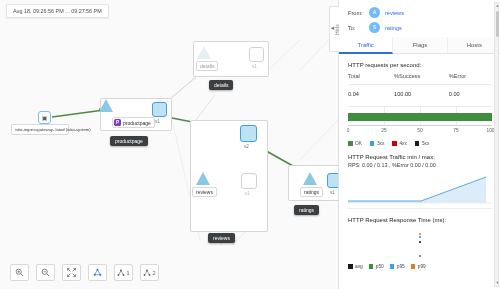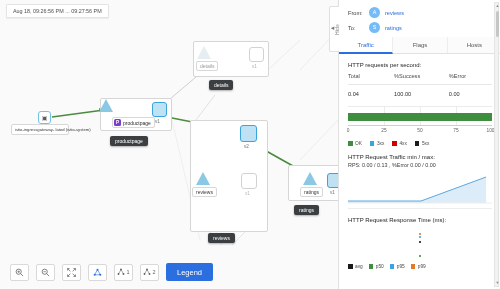--- a/index.html
+++ b/index.html
@@ -384,21 +384,20 @@
       <div class="tbtn">
         <svg width="8" height="8" viewBox="0 0 16 16">
           <circle cx="8" cy="3" r="1.8" fill="currentColor"></circle>
           <circle cx="3" cy="12" r="1.8" fill="currentColor"></circle>
           <circle cx="13" cy="12" r="1.8" fill="currentColor"></circle>
           <line x1="8" y1="3" x2="3" y2="12" stroke="currentColor" stroke-width="1.1"></line>
           <line x1="8" y1="3" x2="13" y2="12" stroke="currentColor" stroke-width="1.1"></line>
         </svg>
         <span class="lnum">2</span>
       </div>
-      <button class="legend-btn">Legend</button>
     </div>
   </div>
 
   <div class="panel">
 
     <div class="hide-handle">
       <span class="chev">▶</span>
       <span>Hide</span>
     </div>
 

